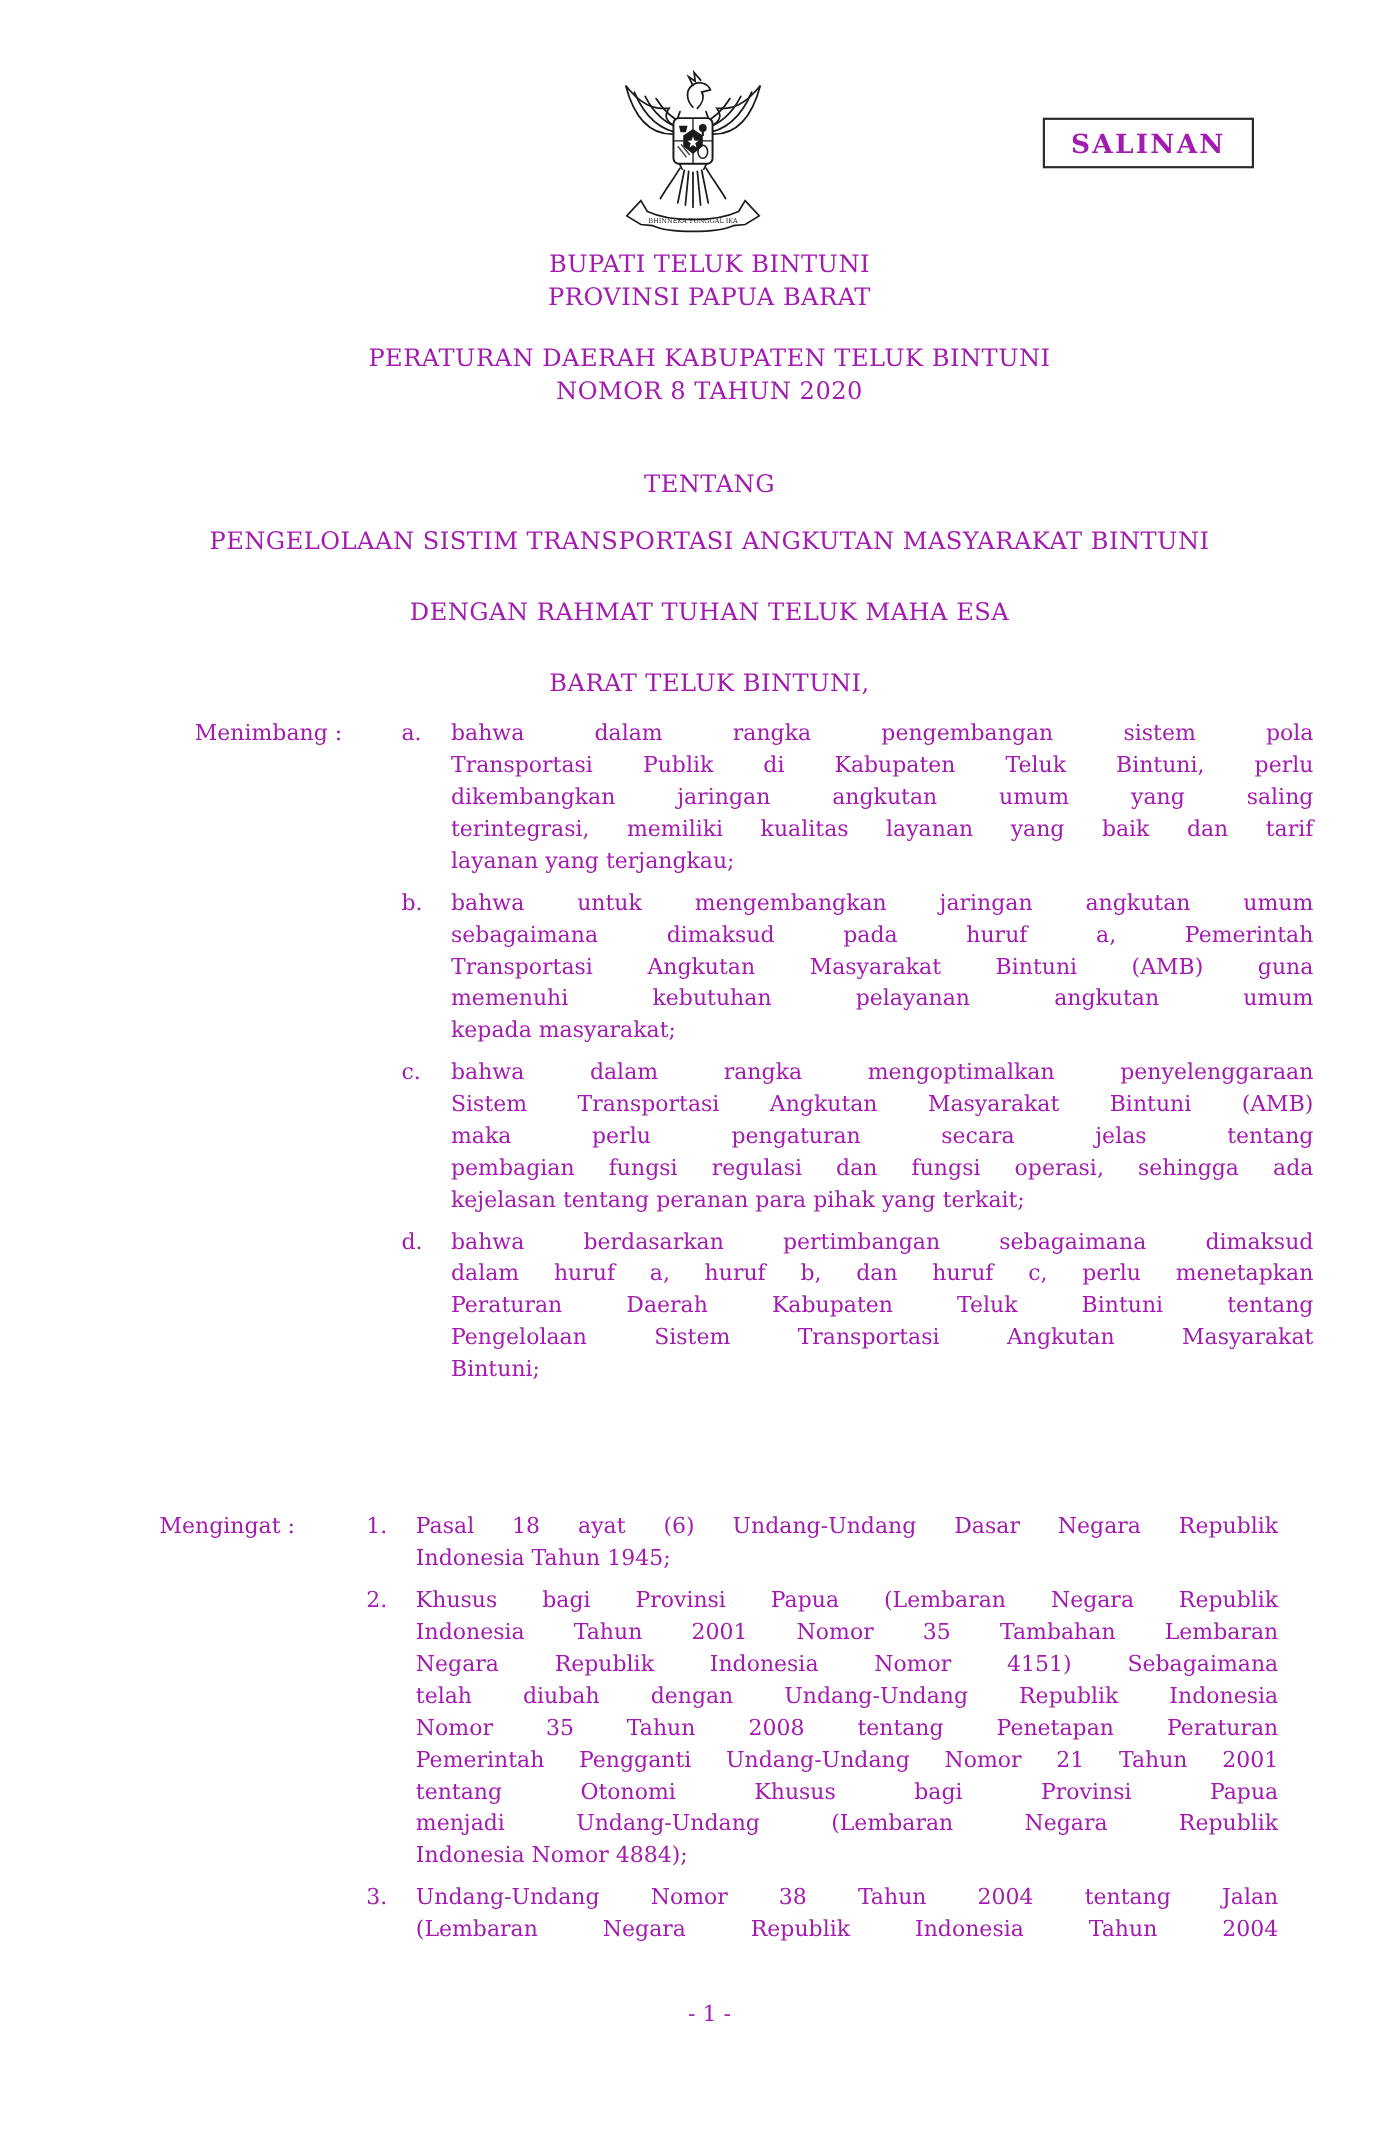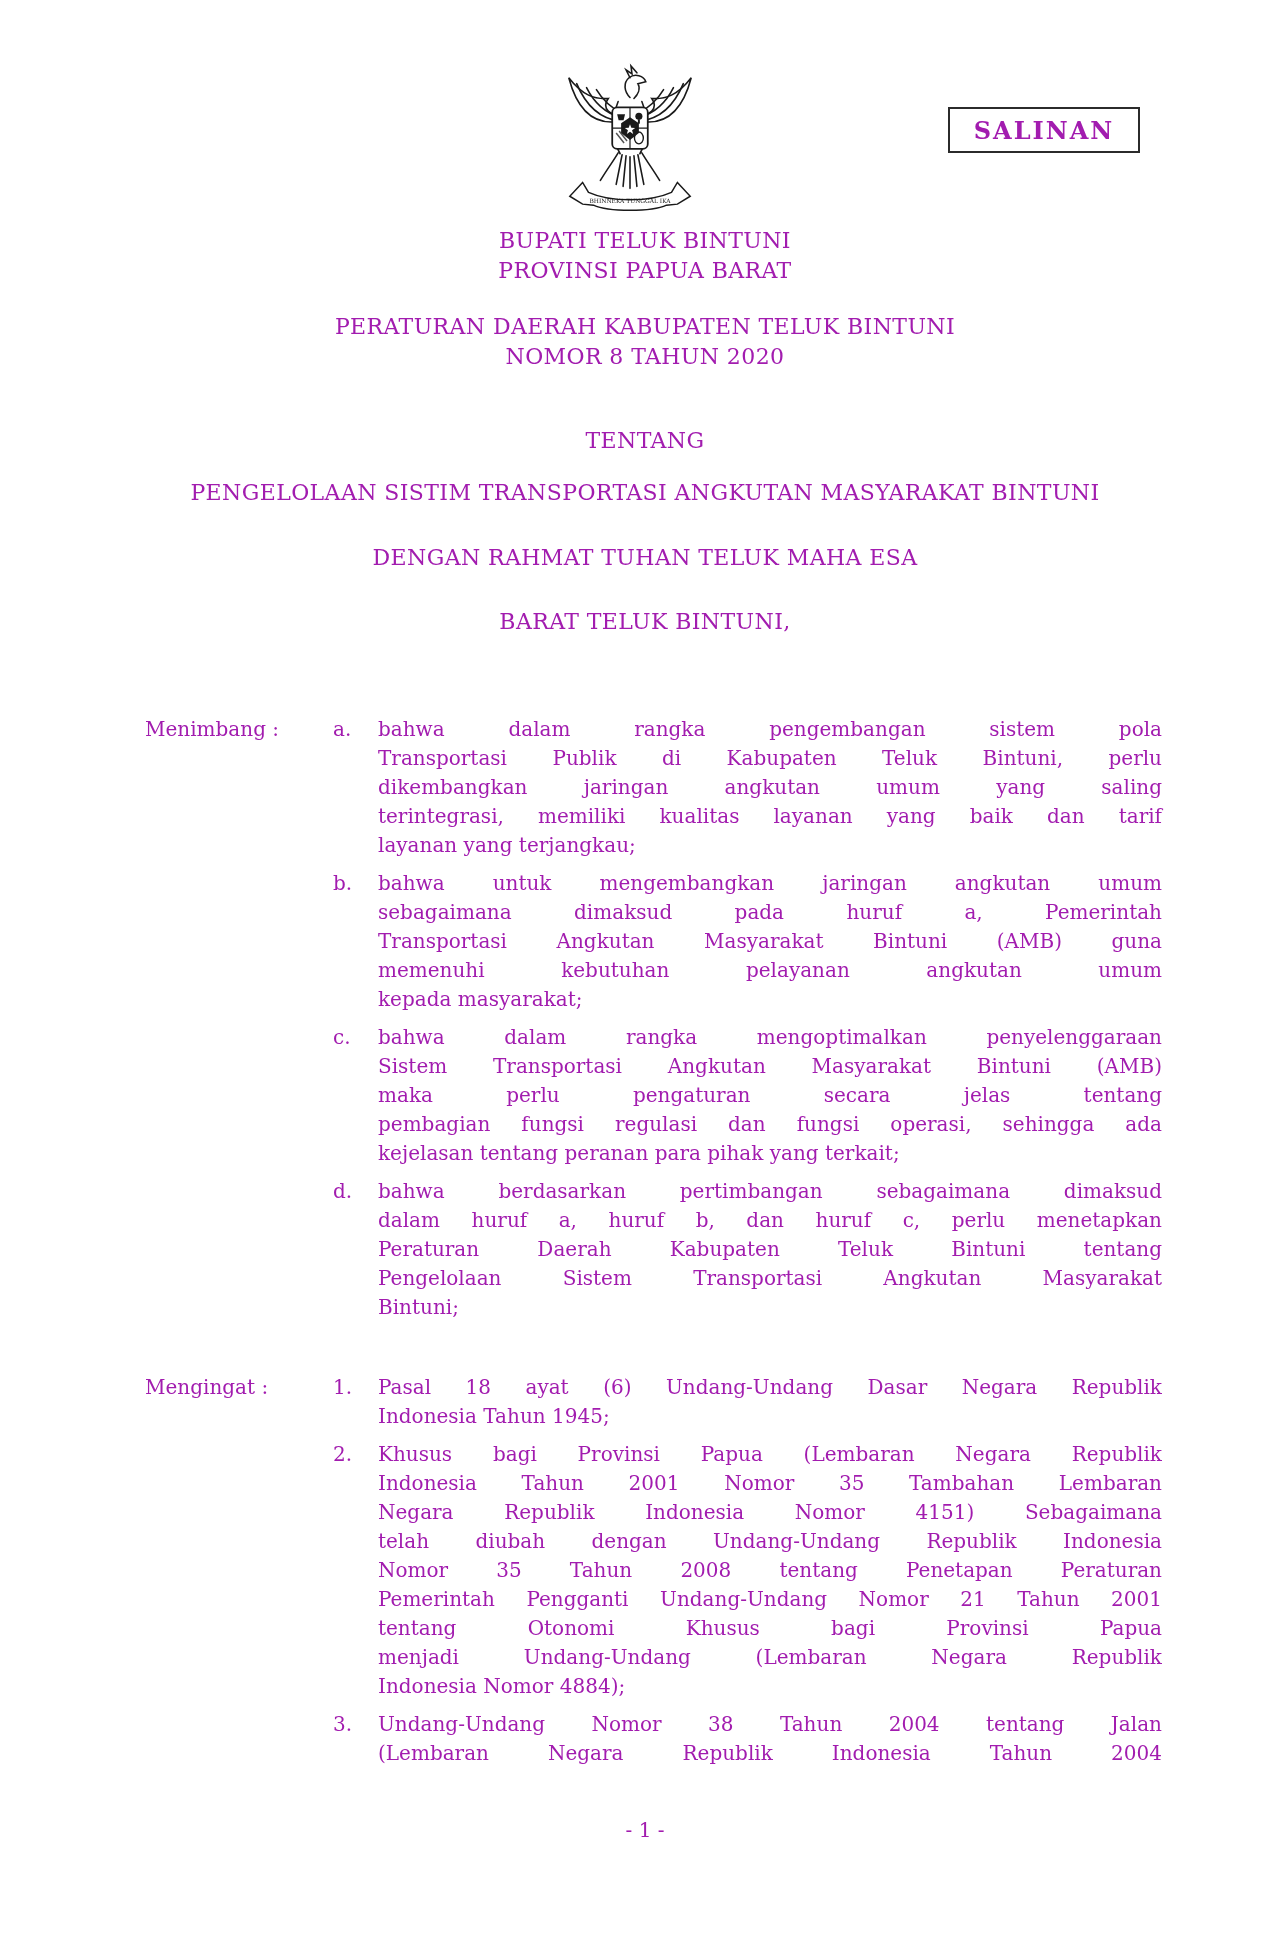--- a/index.html
+++ b/index.html
@@ -28,21 +28,21 @@
   .h-number     { top:343px; }
   .h-about      { top:427px; }
   .h-subject    { top:479px; }
   .h-grace      { top:544px; }
   .h-issuer     { top:608px; }
   
   .section {
     position:absolute; left:145px; width:1017px;
     font-size:20px; line-height:29px; display:flex; align-items:flex-start;
   }
-  .sec-menimbang { top:715px; }
+  .sec-menimbang { top:652px;margin-left:32px; }
   .sec-mengingat { top:1373px; }
   .sec-label { flex:0 0 188px; }
   .sec-items { flex:1 1 auto; min-width:0; }
   .item { display:flex; align-items:flex-start; }
   .item + .item { margin-top:9px; }
   .marker { flex:0 0 45px; }
   .item-body { flex:1 1 auto; min-width:0; }
   .tline { text-align:left; }
   .tline.just { text-align:justify; text-align-last:justify; }
   

